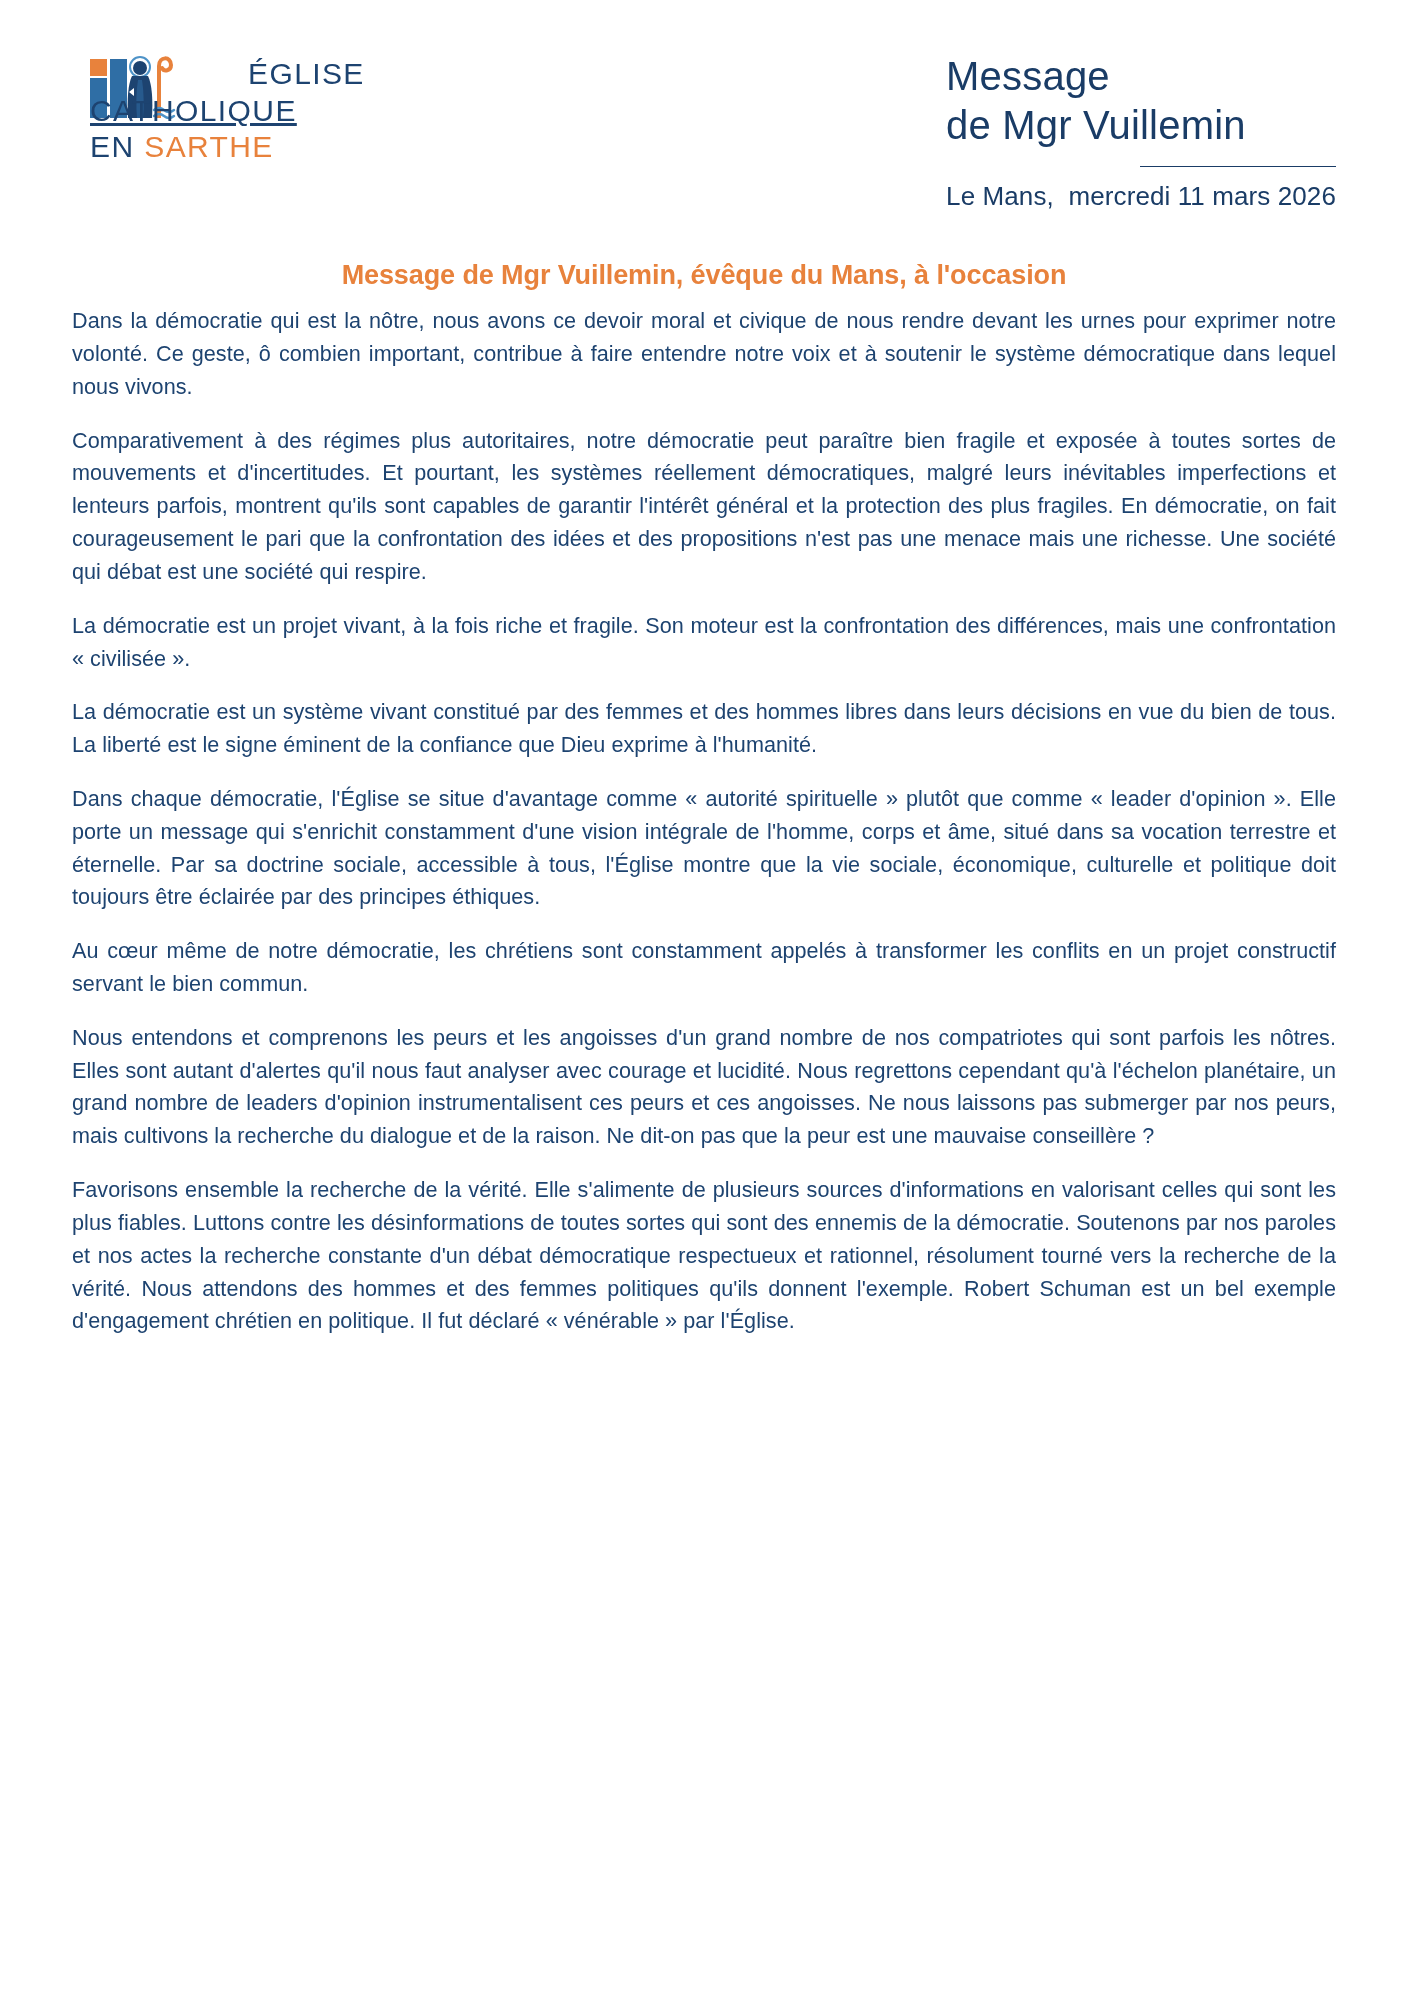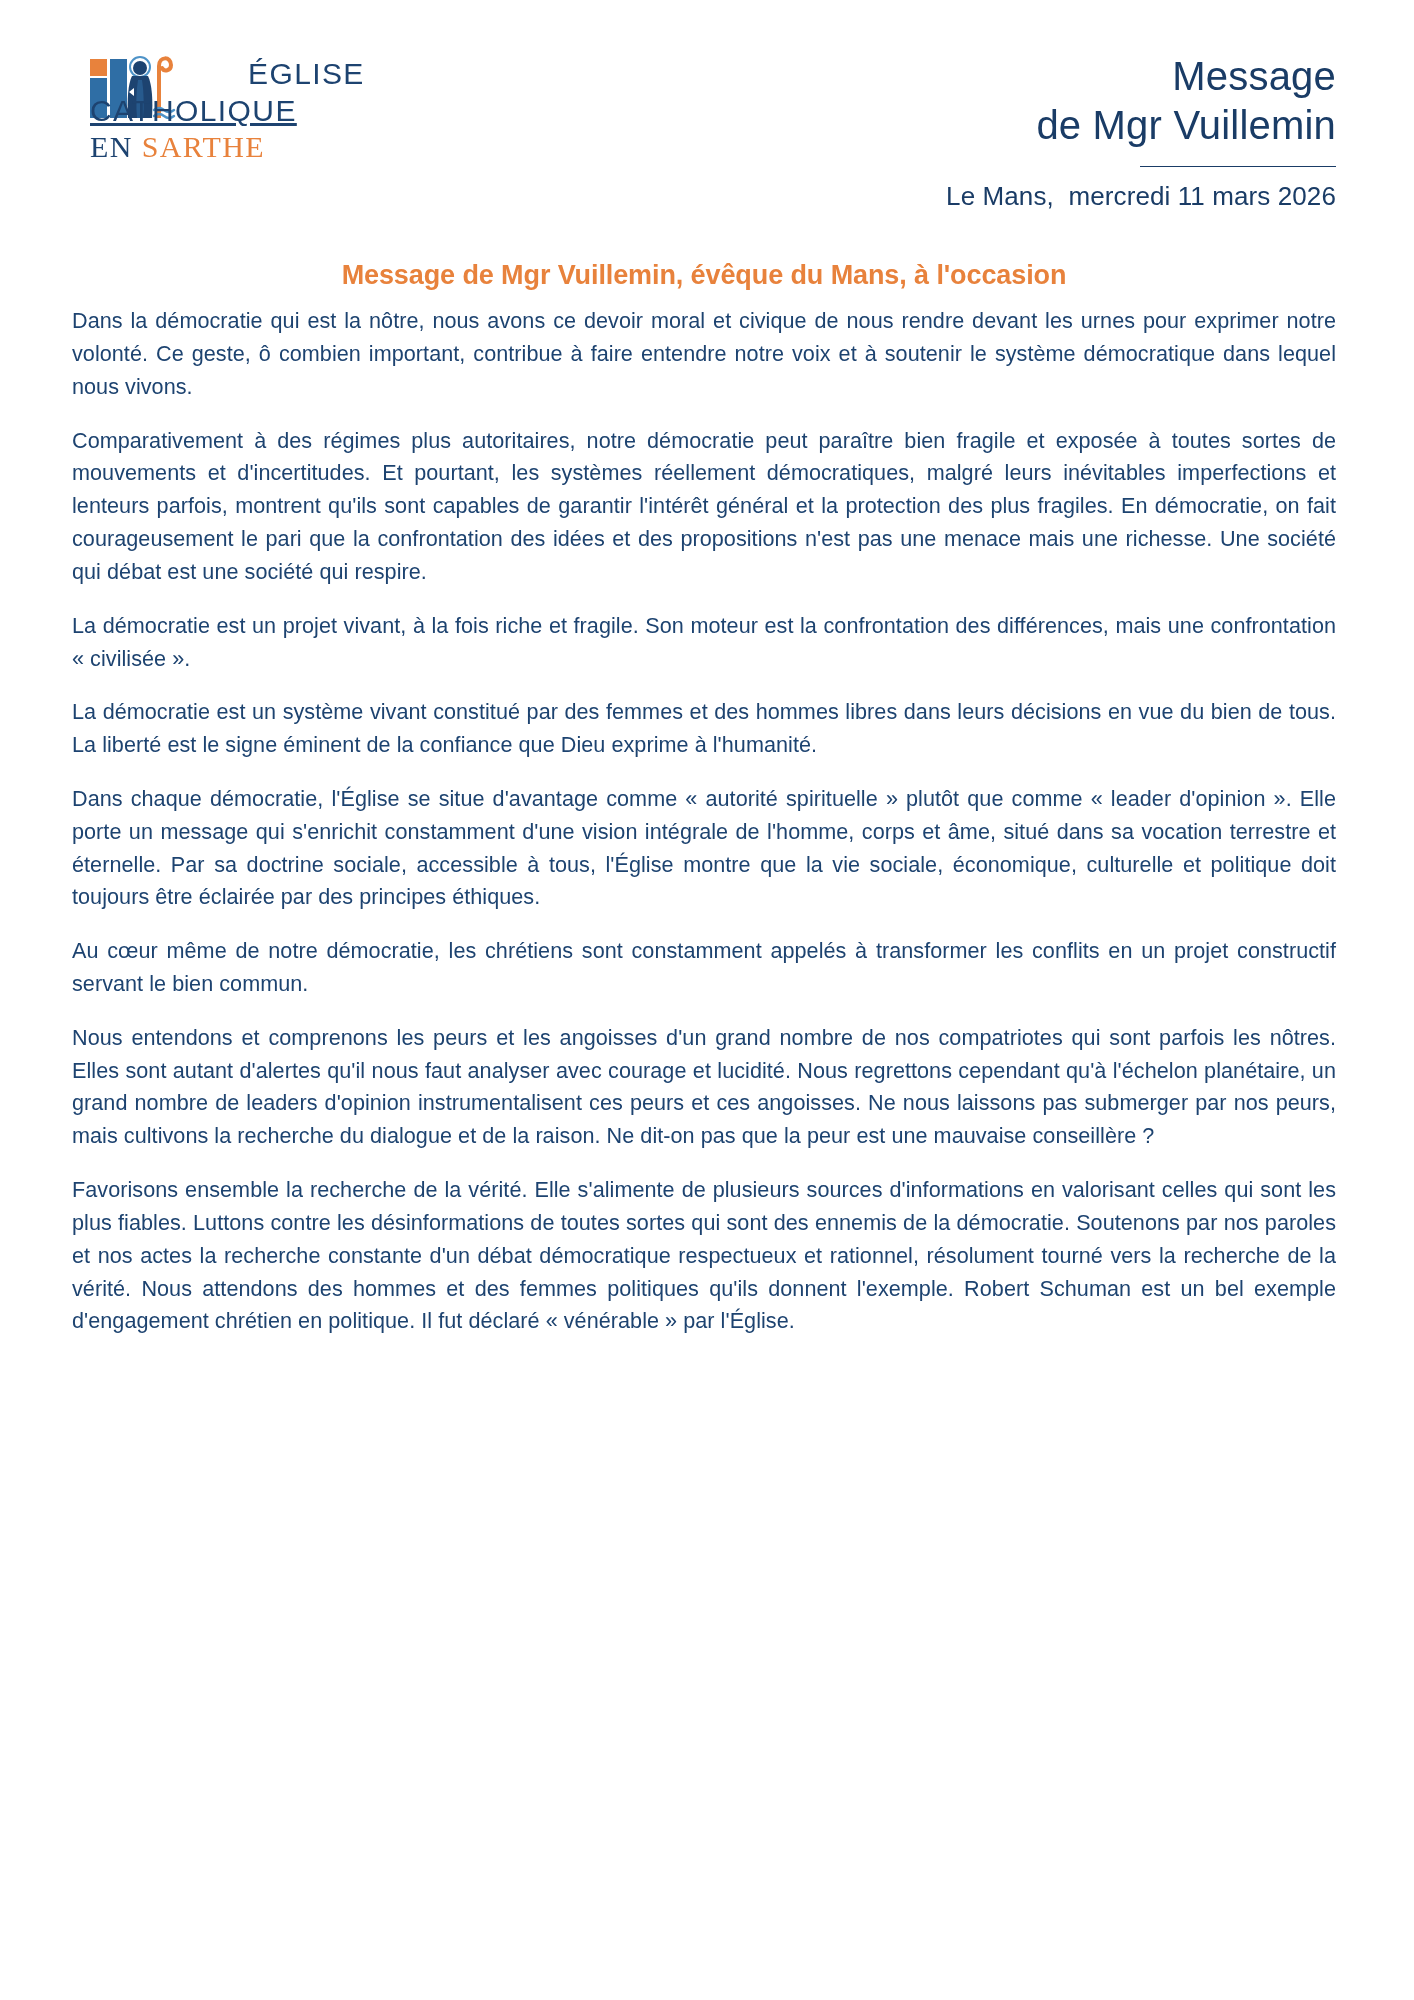--- a/index.html
+++ b/index.html
@@ -48,26 +48,25 @@
   .brand-line {
     font-size: 30px;
     letter-spacing: 1.4px;
     line-height: 1.22;
     color: #1d4370;
     font-weight: 400;
     white-space: nowrap;
   }
   .brand-line-1 { padding-left: 64px; }
   .brand-line-2 { margin-left: -94px; text-decoration: underline; }
-  .brand-line-3 { margin-left: -94px; font-family: Liberation Serif, serif; }
+  .brand-line-3 { margin-left: -94px; }
   .brand-en { color: #1d4370; }
   .brand-sarthe { color: #e8823c; }
 
   .header-right {
-    text-align: right;
     padding-top: 10px;
   }
   .doc-title {
     font-size: 40px;
     font-weight: 400;
     line-height: 1.22;
     color: #1a3c66;
     letter-spacing: 0.2px;
   }
   .title-rule {

